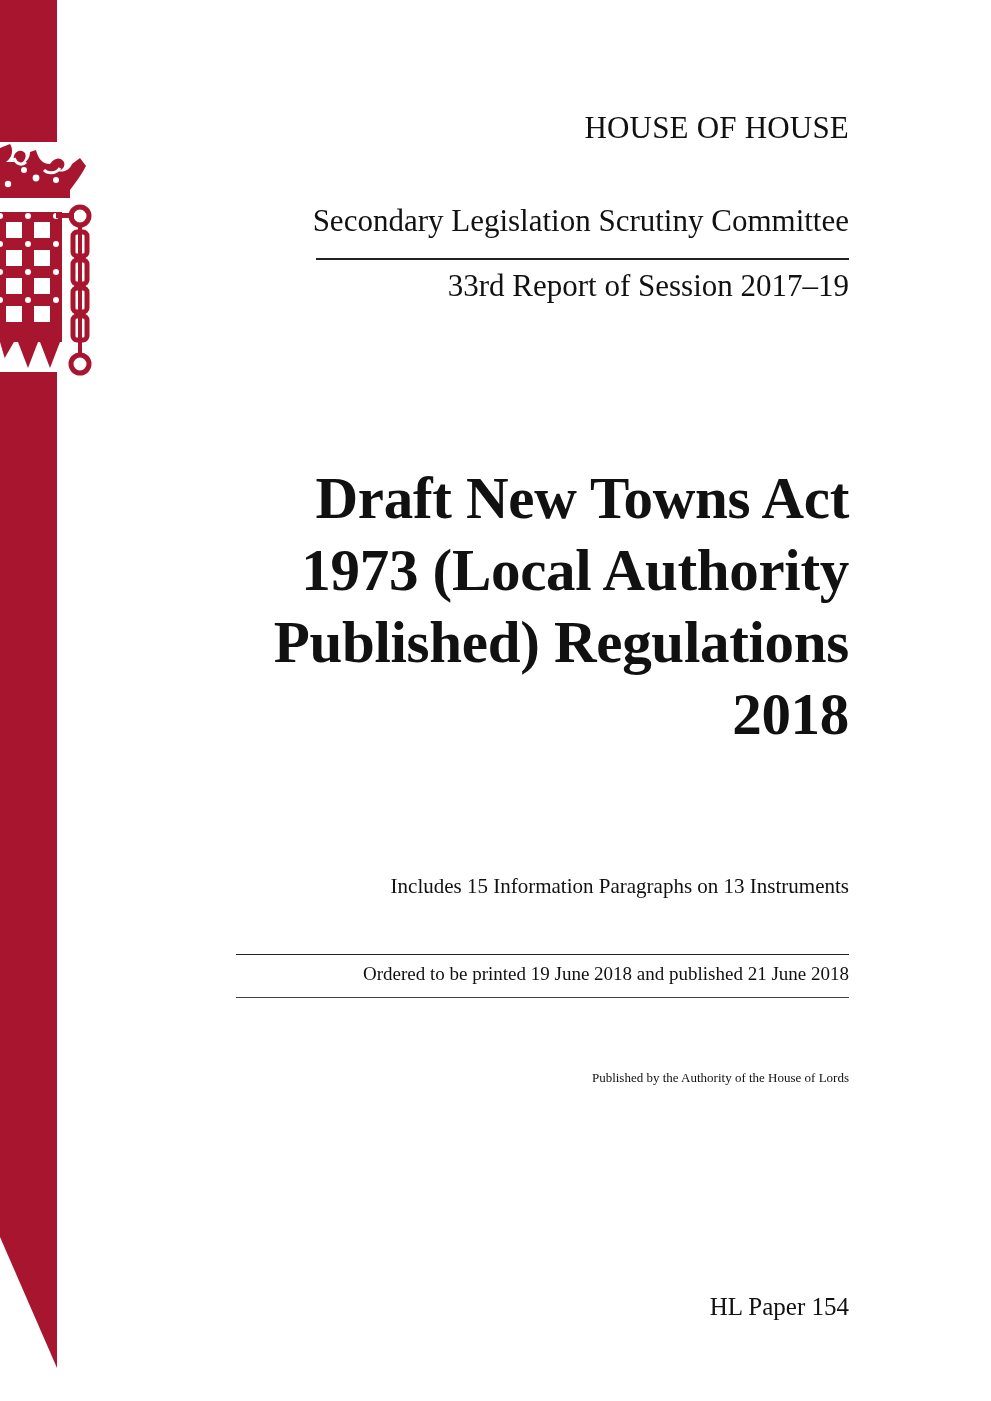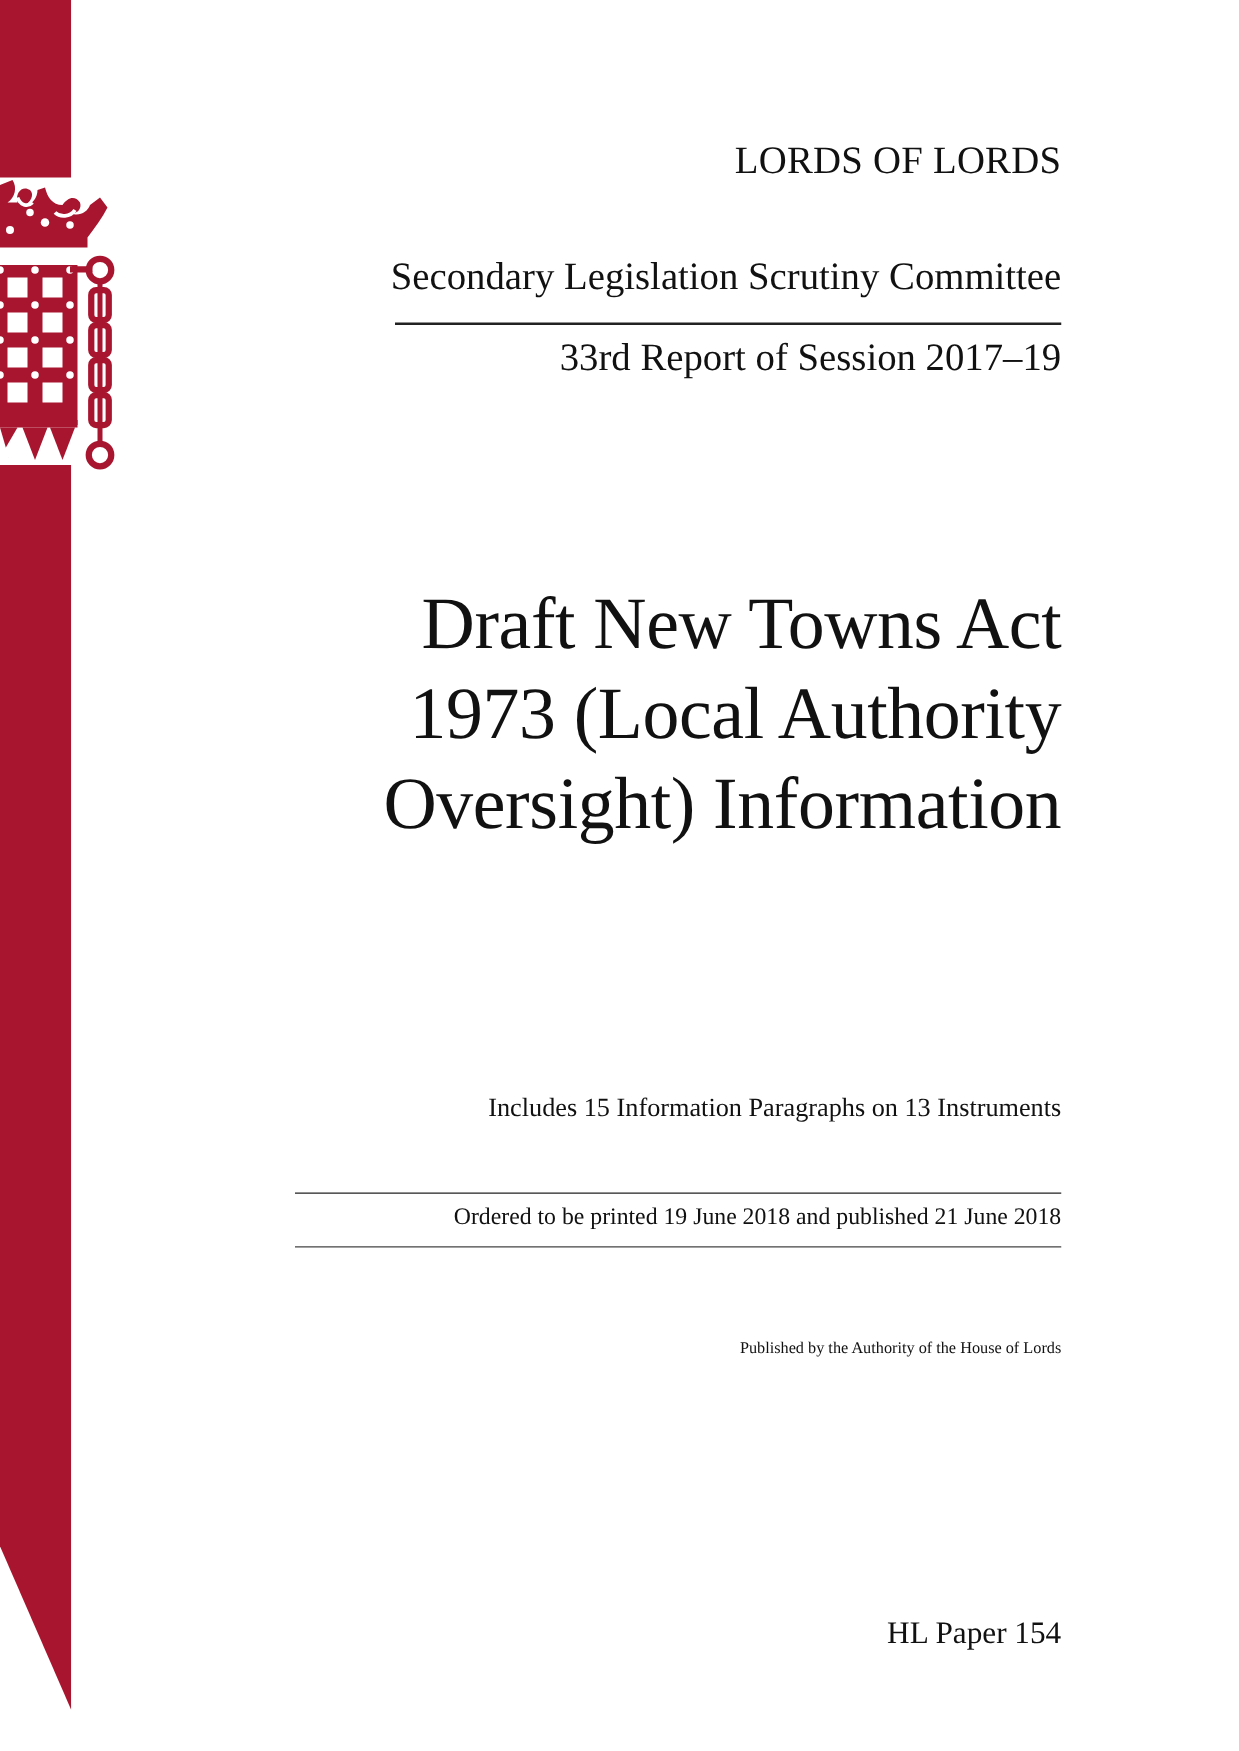--- a/index.html
+++ b/index.html
@@ -59,21 +59,21 @@
       width: 533px;
     }
     .session {
       top: 268px;
       font-size: 31px;
       text-align: right;
     }
     .title {
       top: 462px;
       font-size: 59px;
-      font-weight: normal;
+      font-weight: bold;
       line-height: 72px;
       letter-spacing: -0.3px;
     }
     .title span { display: block; }
     .includes {
       top: 874px;
       font-size: 21px;
     }
     .rule-2 {
       top: 954px;
@@ -162,29 +162,30 @@
       <rect x="73" y="120" width="14" height="24" rx="4" fill="none" stroke="#a8152f" stroke-width="5"></rect>
       <rect x="73" y="148" width="14" height="24" rx="4" fill="none" stroke="#a8152f" stroke-width="5"></rect>
       <rect x="73" y="176" width="14" height="24" rx="4" fill="none" stroke="#a8152f" stroke-width="5"></rect>
       <rect x="78" y="86" width="4" height="128" fill="#a8152f"></rect>
 
       <circle cx="80" cy="224" r="9" fill="none" stroke="#a8152f" stroke-width="5"></circle>
     </g>
   </svg>
 </div>
 
-<p class="txt house">LORDS OF LORDS</p>
+<p class="txt house">HOUSE OF HOUSE</p>
 <p class="txt committee">Secondary Legislation Scrutiny Committee</p>
 <div class="rule rule-1"></div>
 <p class="txt session">33rd Report of Session 2017–19</p>
 
 <h1 class="txt title">
   <span>Draft New Towns Act</span>
   <span>1973 (Local Authority</span>
-  <span>Oversight) Information</span>
+  <span>Published) Regulations</span>
+  <span>2018</span>
 </h1>
 
 <p class="txt includes">Includes 15 Information Paragraphs on 13 Instruments</p>
 <div class="rule rule-2"></div>
 <p class="txt ordered">Ordered to be printed 19 June 2018 and published 21 June 2018</p>
 <div class="rule rule-3"></div>
 <p class="txt published">Published by the Authority of the House of Lords</p>
 <p class="txt paper">HL Paper 154</p>
 
 </body></html>

